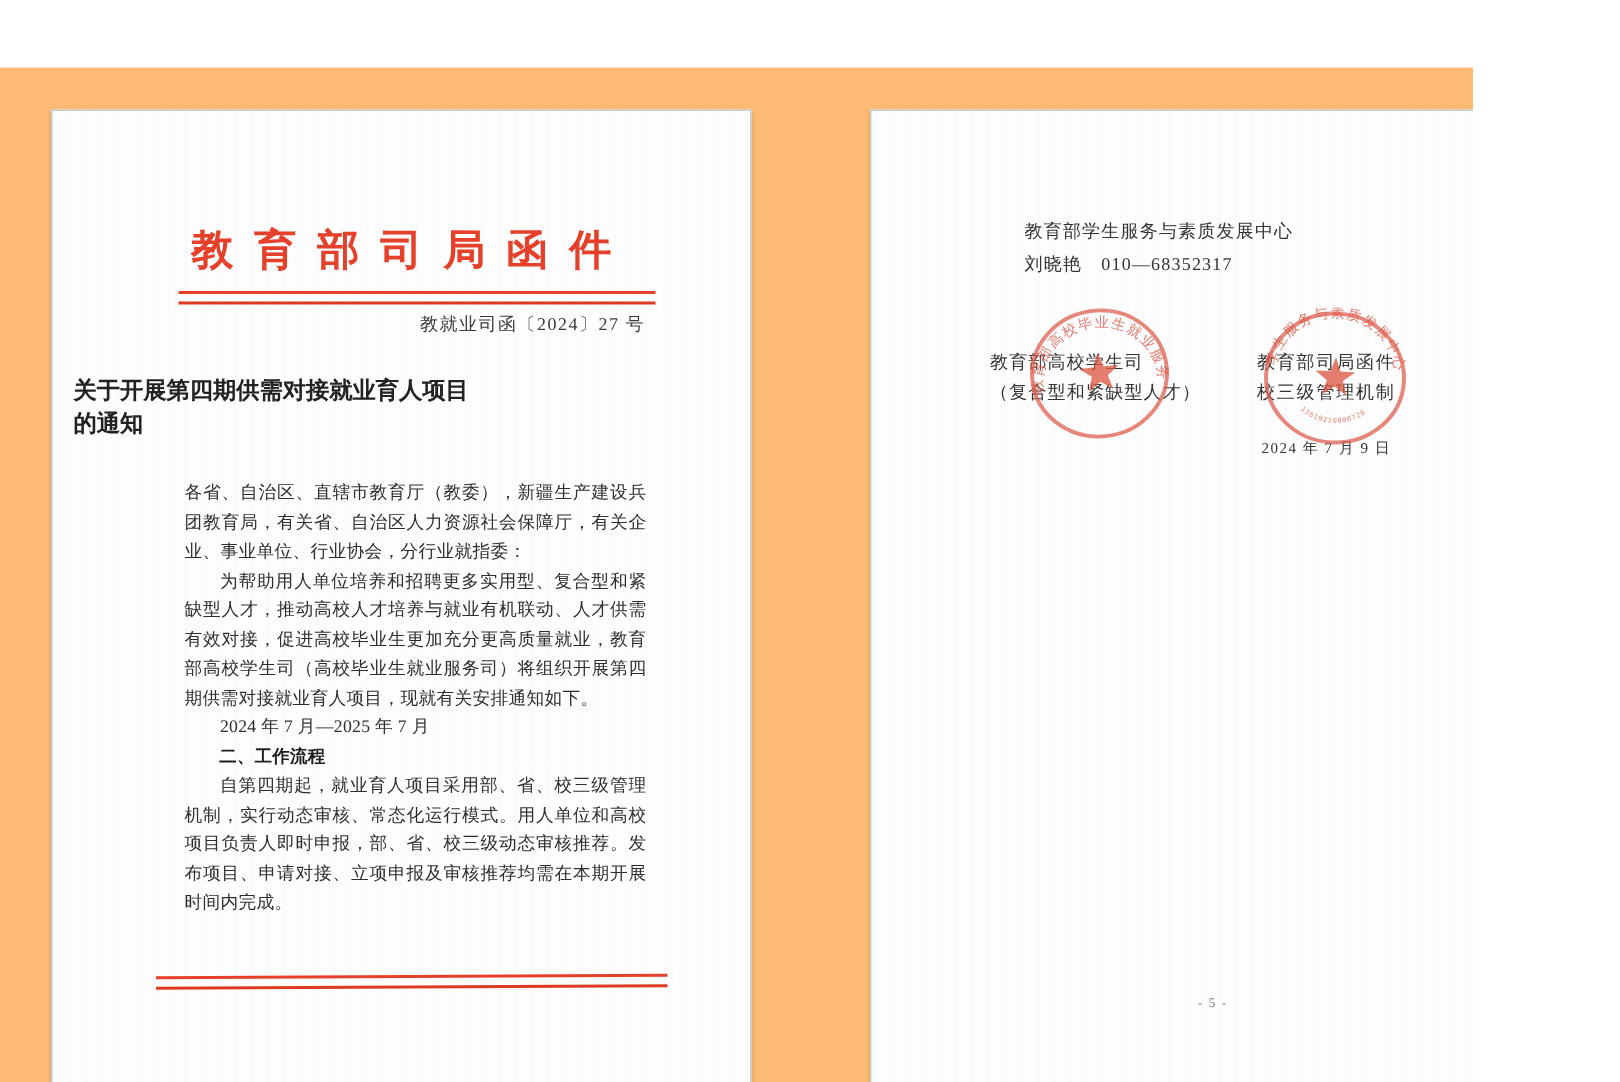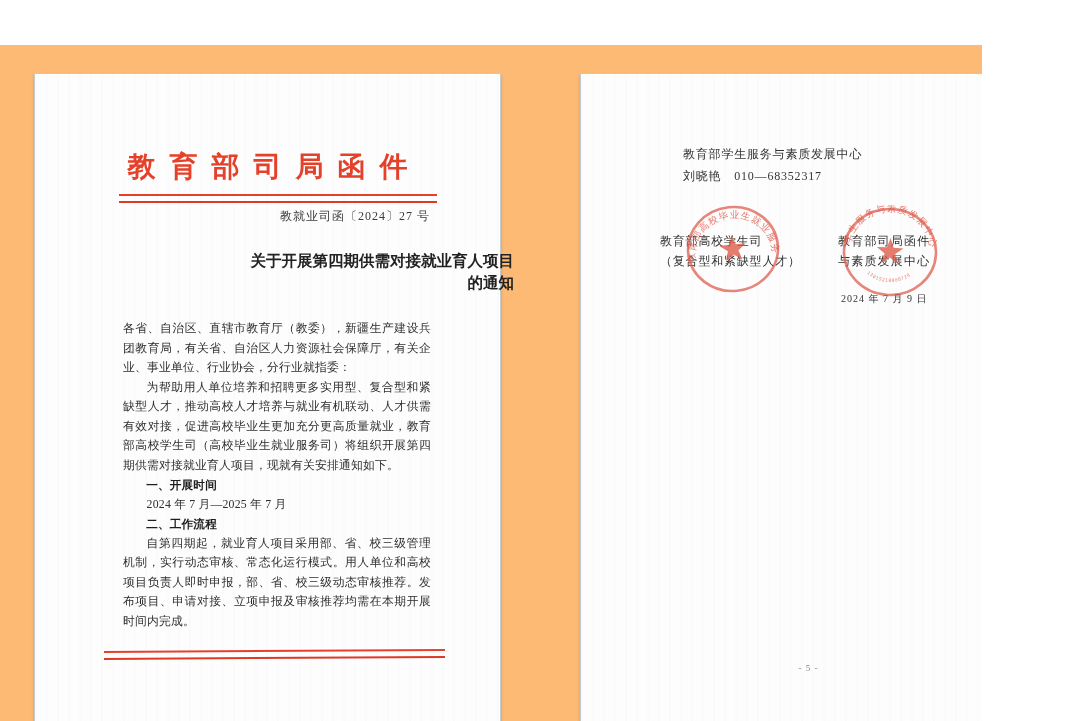--- a/index.html
+++ b/index.html
@@ -24,21 +24,21 @@
   .red-rule{
     position:absolute;height:5px;
     border-top:2px solid #e5412a;border-bottom:2px solid #dd3a22;
   }
   .rule-top{top:120px;left:84px;width:318px;}
   .rule-bottom{top:576px;left:69px;width:341px;transform:rotate(-0.3deg);}
   .doc-number{
     position:absolute;top:134px;right:70px;font-size:12px;color:#3a3a3a;letter-spacing:1px;
   }
   .notice-title{
-    position:absolute;top:176px;left:14px;width:100%;text-align:right;
+    position:absolute;top:176px;left:14px;width:100%;text-align:left;
     font-size:15.5px;font-weight:700;line-height:21.5px;color:#222;
   }
   .body-text{
     position:absolute;top:245px;left:88px;width:308px;
     font-size:11.8px;line-height:19.5px;color:#2e2e2e;
     text-align:justify;text-align-last:left;letter-spacing:0.2px;
   }
   .body-text p{margin:0;}
   .indent{text-indent:2em;}
   .hd{font-weight:700;color:#1e1e1e;font-family:"Liberation Sans","DejaVu Sans",sans-serif;font-size:11.6px;}
@@ -80,21 +80,20 @@
     <div class="doc-number">教就业司函〔2024〕27 号</div>
 
     <div class="notice-title">
       <div>关于开展第四期供需对接就业育人项目</div>
       <div>的通知</div>
     </div>
 
     <div class="body-text">
       <p>各省、自治区、直辖市教育厅（教委），新疆生产建设兵团教育局，有关省、自治区人力资源社会保障厅，有关企业、事业单位、行业协会，分行业就指委：</p>
       <p class="indent">为帮助用人单位培养和招聘更多实用型、复合型和紧缺型人才，推动高校人才培养与就业有机联动、人才供需有效对接，促进高校毕业生更加充分更高质量就业，教育部高校学生司（高校毕业生就业服务司）将组织开展第四期供需对接就业育人项目，现就有关安排通知如下。</p>
-      <p class="indent hd">一、开展时间</p>
       <p class="indent">2024 年 7 月—2025 年 7 月</p>
       <p class="indent hd">二、工作流程</p>
       <p class="indent">自第四期起，就业育人项目采用部、省、校三级管理机制，实行动态审核、常态化运行模式。用人单位和高校项目负责人即时申报，部、省、校三级动态审核推荐。发布项目、申请对接、立项申报及审核推荐均需在本期开展时间内完成。</p>
     </div>
 
     <div class="red-rule rule-bottom"></div>
   </div>
 
   <div class="page page-right">
 
@@ -103,21 +102,21 @@
       <div>刘晓艳　010—68352317</div>
     </div>
 
     <div class="sig-left">
       <div>教育部高校学生司</div>
       <div>（复合型和紧缺型人才）</div>
     </div>
 
     <div class="sig-right">
       <div>教育部司局函件</div>
-      <div>与素质发展中心</div>
+      <div>校三级管理机制</div>
     </div>
 
     <div class="issue-date">2024 年 7 月 9 日</div>
 
     <svg class="seal seal-left" width="96" height="92" viewBox="0 0 96 92">
       <defs>
         <path id="arcL" d="M 9,52 A 39,37 0 1 1 87,52" fill="none"></path>
       </defs>
       <ellipse cx="48" cy="46" rx="45" ry="42" fill="none" stroke="#de5847" stroke-width="2.6" opacity="0.72"></ellipse>
       <polygon points="48,32 51.3,41.5 61.3,41.7 53.3,47.7 56.2,57.3 48,51.6 39.8,57.3 42.7,47.7 34.7,41.7 44.7,41.5" fill="#de5847" opacity="0.78"></polygon>

